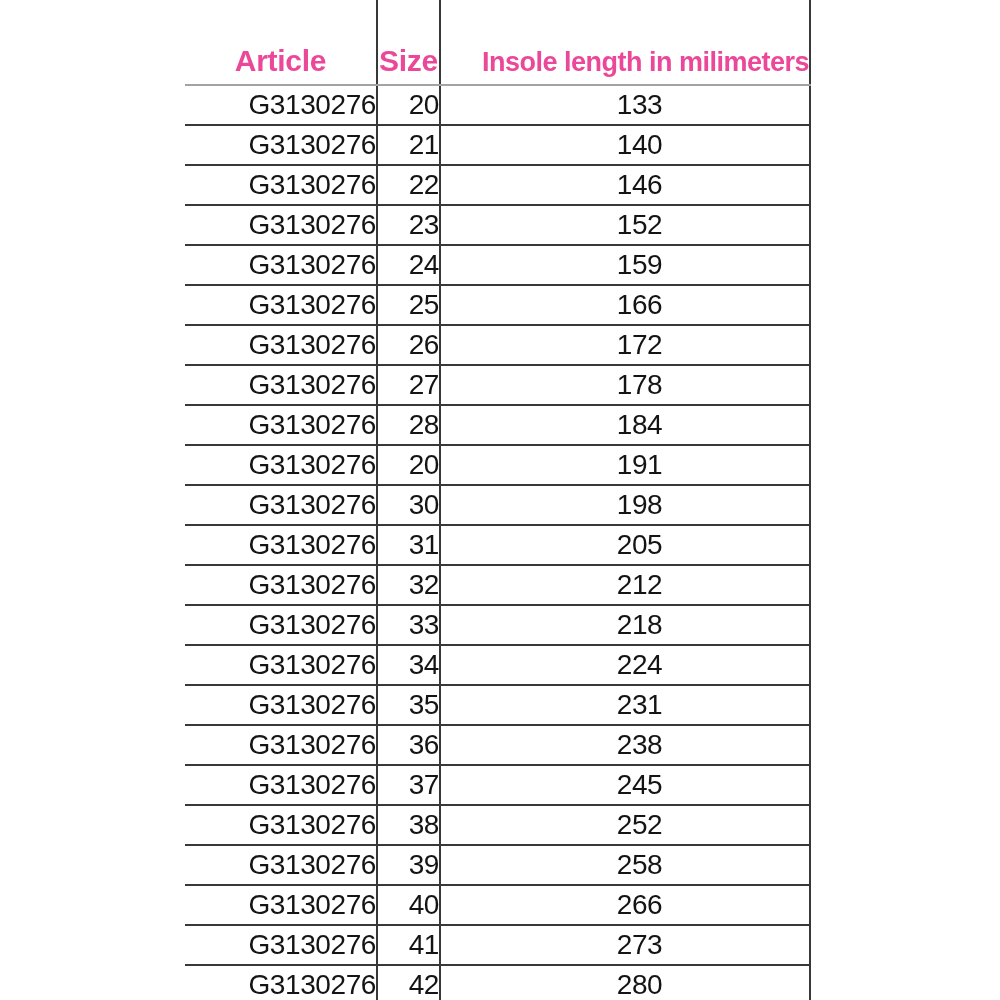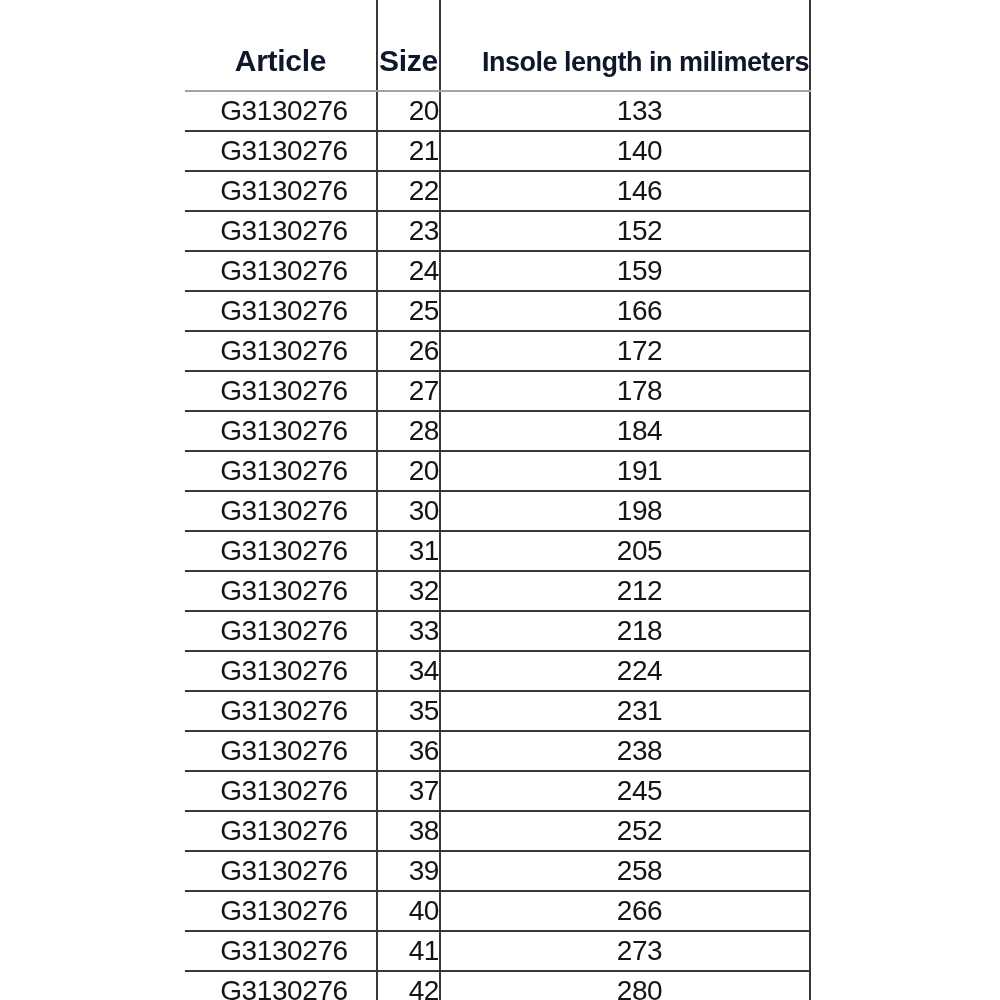--- a/index.html
+++ b/index.html
@@ -22,23 +22,23 @@
     table-layout: fixed;
     width: 625px;
   }
   col.c-article { width: 192px; }
   col.c-size    { width: 63px;  }
   col.c-insole  { width: 370px; }
 
   th {
     height: 78px;
     vertical-align: bottom;
-    padding: 0 0 12px 0;
+    padding: 0 0 6px 0;
     font-weight: bold;
-    color: #0f172a;
+    color: #ec4899;
     border-bottom: 2px solid #a3a3a3;
     white-space: nowrap;
     letter-spacing: -0.3px;
   }
   th.col-article { font-size: 30px; text-align: center; }
   th.col-size {
     font-size: 30px;
     text-align: center;
     border-left: 2px solid #383838;
     border-right: 2px solid #383838;
@@ -54,21 +54,21 @@
   td {
     height: 38px;
     font-size: 28px;
     color: #141414;
     letter-spacing: -0.4px;
     border-bottom: 2px solid #383838;
     padding: 0;
     vertical-align: middle;
     white-space: nowrap;
   }
-  td.col-article { text-align: center; padding-left: 7px; margin-left: 28px; }
+  td.col-article { text-align: right; padding-left: 7px; margin-left: 28px; }
   td.col-size {
     text-align: right;
     padding-right: 0;
     border-left: 2px solid #383838;
     border-right: 2px solid #383838;
   }
   td.col-insole {
     text-align: center;
     border-right: 2px solid #383838;
     padding-left: 29px;

